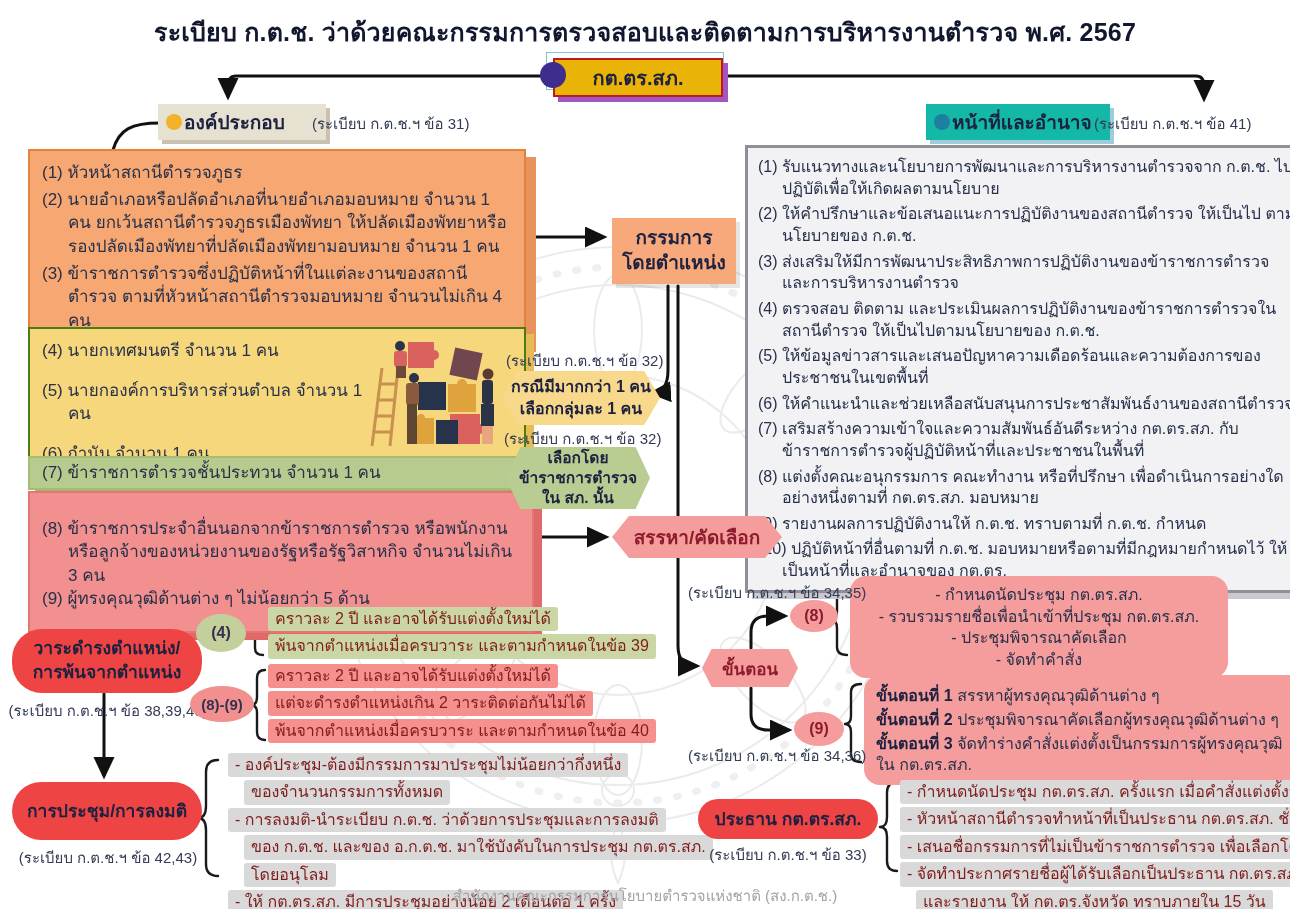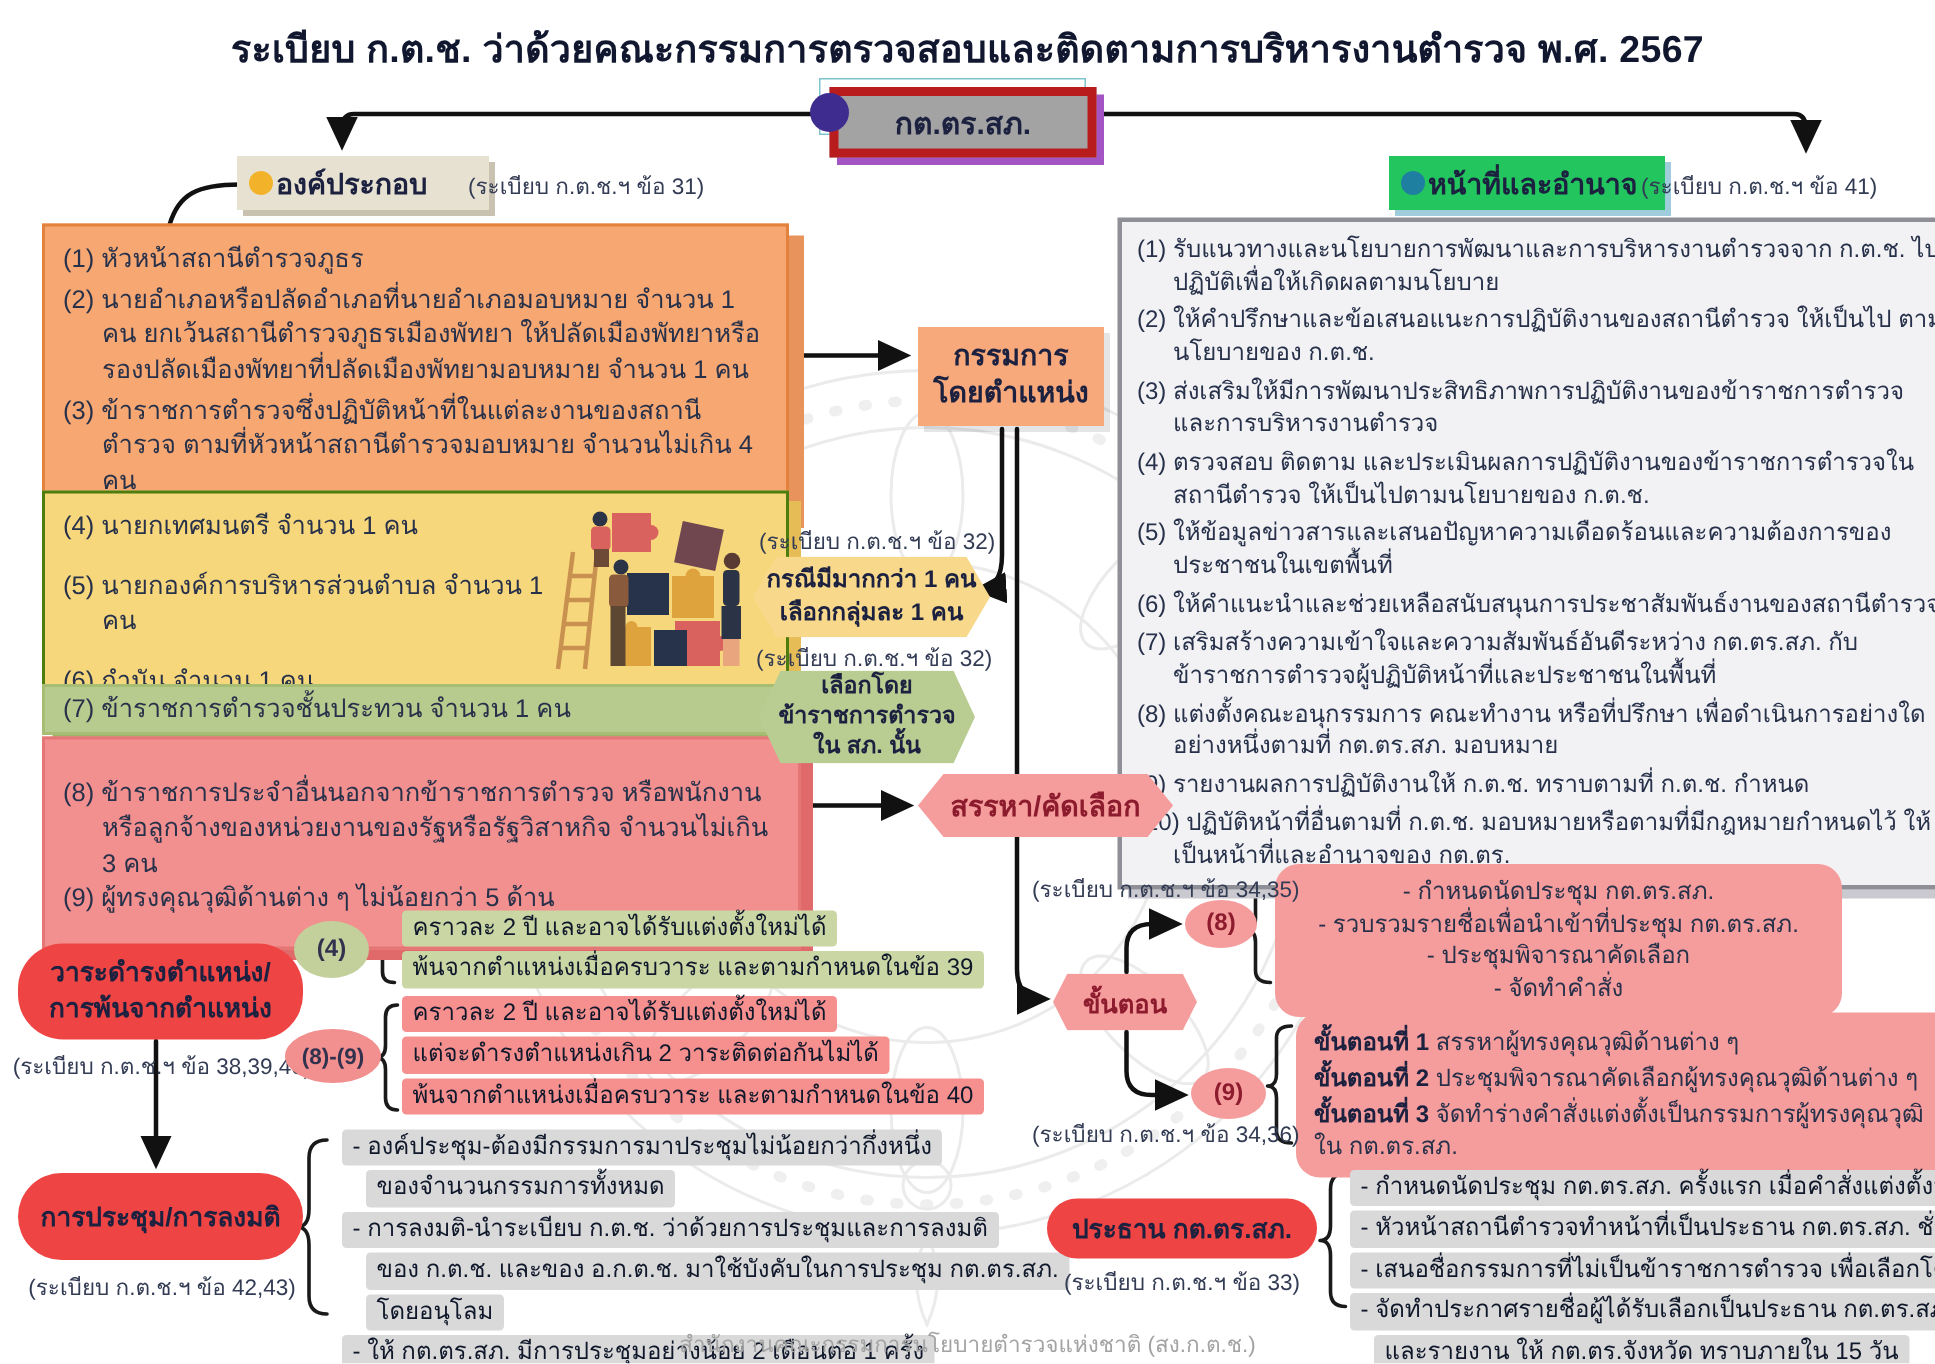--- a/index.html
+++ b/index.html
@@ -1,28 +1,28 @@
 <!DOCTYPE html>
 <html><head>
 <meta charset="utf-8">
 <style>
   html,body{margin:0;padding:0;background:#fff;}
   #canvas{position:relative;width:1290px;height:909px;background:#ffffff;overflow:hidden;
           font-family:"Liberation Sans","DejaVu Sans",sans-serif;color:#232d4a;}
   .abs{position:absolute;}
   svg{display:block;}
   .title{width:1290px;top:12px;left:0;text-align:center;font-size:25px;font-weight:bold;color:#10172e;letter-spacing:.2px;}
-  .rootbox{left:553px;top:58px;width:166px;height:35px;background:#a3a3a3;border:6px solid #b91c1c;
+  .rootbox{left:553px;top:58px;width:166px;height:35px;background:#eab308;border:2px solid #b91c1c;
            box-shadow:5px 5px 0 #a455c4;display:flex;align-items:center;justify-content:center;
            font-size:20px;font-weight:bold;color:#1c2140;z-index:3;}
   .teal-artifact{left:546px;top:52px;width:176px;height:36px;border:1px solid #7fc3cc;z-index:2;}
   .rootdot{left:540px;top:62px;width:26px;height:26px;border-radius:50%;background:#3f2c8f;z-index:4;}
   .hdrbox{height:36px;display:flex;align-items:center;font-weight:bold;font-size:19px;color:#1c2140;z-index:3;padding-left:26px;}
   .hdr-comp{left:158px;top:104px;width:142px;background:#e7e1d2;box-shadow:4px 4px 0 #c9c2b1;}
-  .hdr-duty{left:926px;top:104px;width:158px;background:#22c55e;box-shadow:4px 4px 0 #9fcddb;}
+  .hdr-duty{left:926px;top:104px;width:158px;background:#14b8a6;box-shadow:4px 4px 0 #9fcddb;}
   .hdrdot{width:16px;height:16px;border-radius:50%;z-index:4;}
   .ref{font-size:15px;color:#333c54;z-index:3;white-space:nowrap;}
   .panel{z-index:2;}
   .box-orange{left:28px;top:149px;width:470px;height:171px;background:#f6a772;border:2px solid #e2823d;
               box-shadow:10px 8px 0 #e9935c;padding:10px 12px;display:flex;flex-direction:column;justify-content:space-between;}
   .box-yellow{left:28px;top:327px;width:470px;height:126px;background:#f7d77c;border:2px solid #4d7c0f;
               box-shadow:8px 7px 0 #e5bc55;padding:10px 12px;display:flex;flex-direction:column;justify-content:space-between;}
   .box-green{left:28px;top:456px;width:474px;height:30px;background:#b8cb8e;border:2px solid #a8bd74;
              box-shadow:7px 5px 0 #9db36a;display:flex;align-items:center;padding:0 12px;}
   .box-pink{left:28px;top:491px;width:478px;height:90px;background:#f28f8f;border:2px solid #e57676;
@@ -46,21 +46,21 @@
   .badge-pink{background:#f28f8f;color:#33324e;font-size:15px;}
   .rosebox{background:#f59c9c;border-radius:16px;z-index:2;padding:7px 12px;display:flex;flex-direction:column;justify-content:space-evenly;}
   .rose-line{font-size:16px;line-height:1.32;color:#27314a;}
   .step-prefix{font-weight:bold;color:#1c2140;}
   .pill{background:#ef4444;border-radius:30px;display:flex;flex-direction:column;align-items:center;justify-content:center;
         font-weight:bold;color:#1c2140;z-index:3;text-align:center;}
   .pill-tenure{left:12px;top:629px;width:190px;height:64px;font-size:17.5px;line-height:1.35;}
   .pill-meeting{left:12px;top:782px;width:190px;height:58px;font-size:17.5px;}
   .pill-chair{left:698px;top:799px;width:180px;height:40px;font-size:17.5px;}
   .hl-stack{display:flex;flex-direction:column;align-items:flex-start;z-index:2;}
-  .hl{font-size:16px;line-height:1.28;padding:2px 7px;margin-bottom:3px;border-radius:3px;color:#0f172a;white-space:nowrap;}
+  .hl{font-size:16px;line-height:1.28;padding:2px 7px;margin-bottom:3px;border-radius:3px;color:#7f1d1d;white-space:nowrap;}
   .hl-green{background:#cad7a5;}
   .hl-pink{background:#f5908f;}
   .hl-gray{background:#d9d9d9;}
   .hl-indent{margin-left:16px;}
   .footer{left:0;top:884px;width:1290px;text-align:center;font-size:15px;color:#a3a3a3;z-index:3;}
   .lines-layer{left:0;top:0;z-index:1;}
   .watermark{left:0;top:0;z-index:0;}
 </style>
 </head>
 <body>

